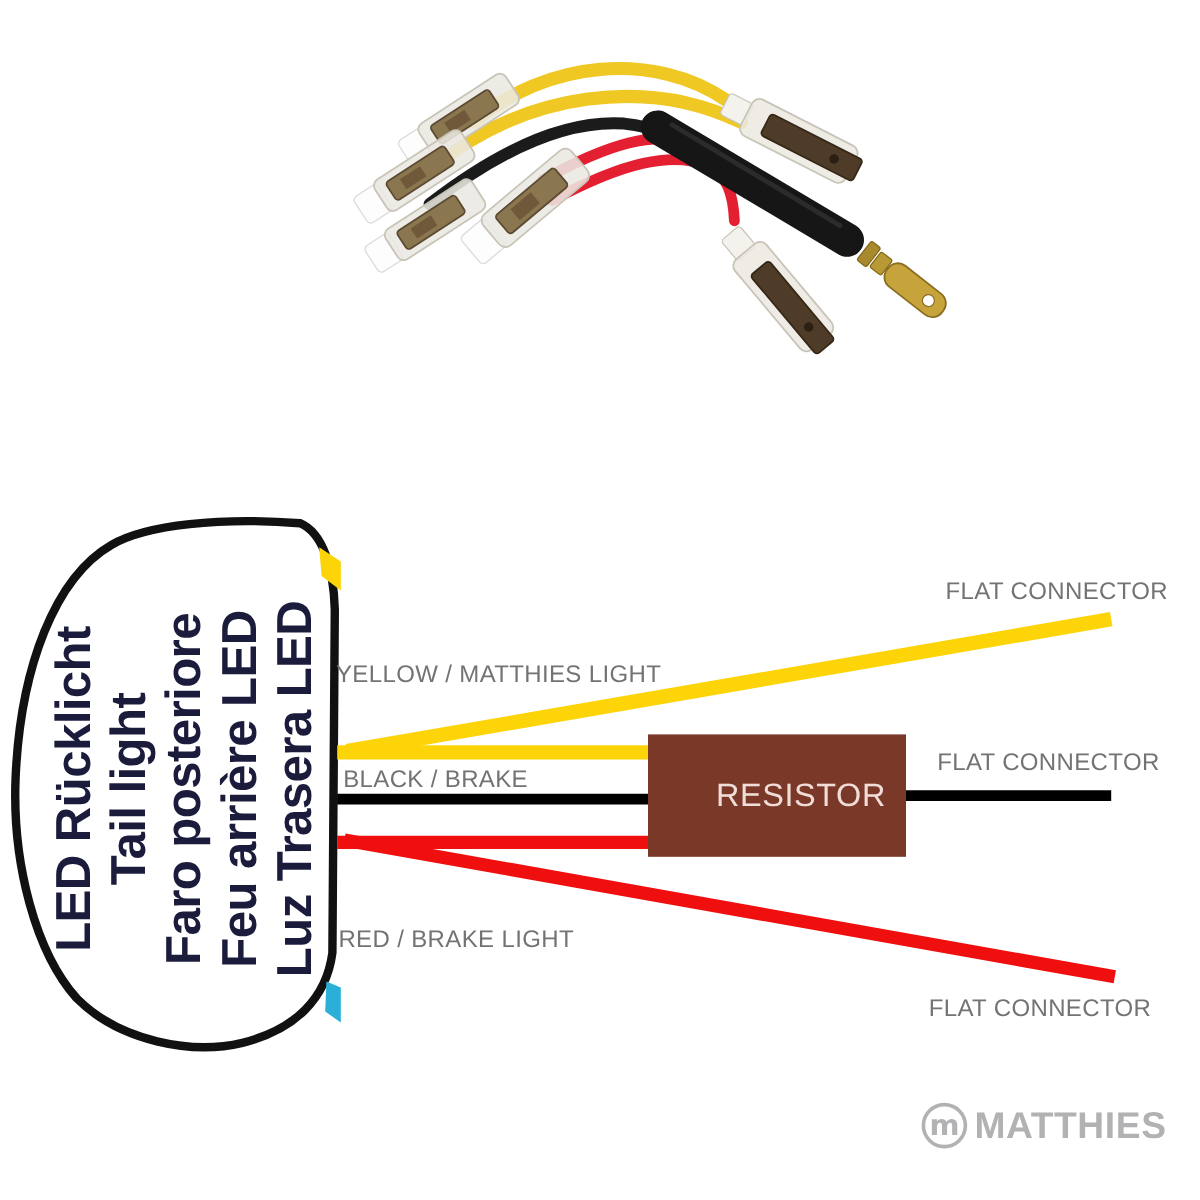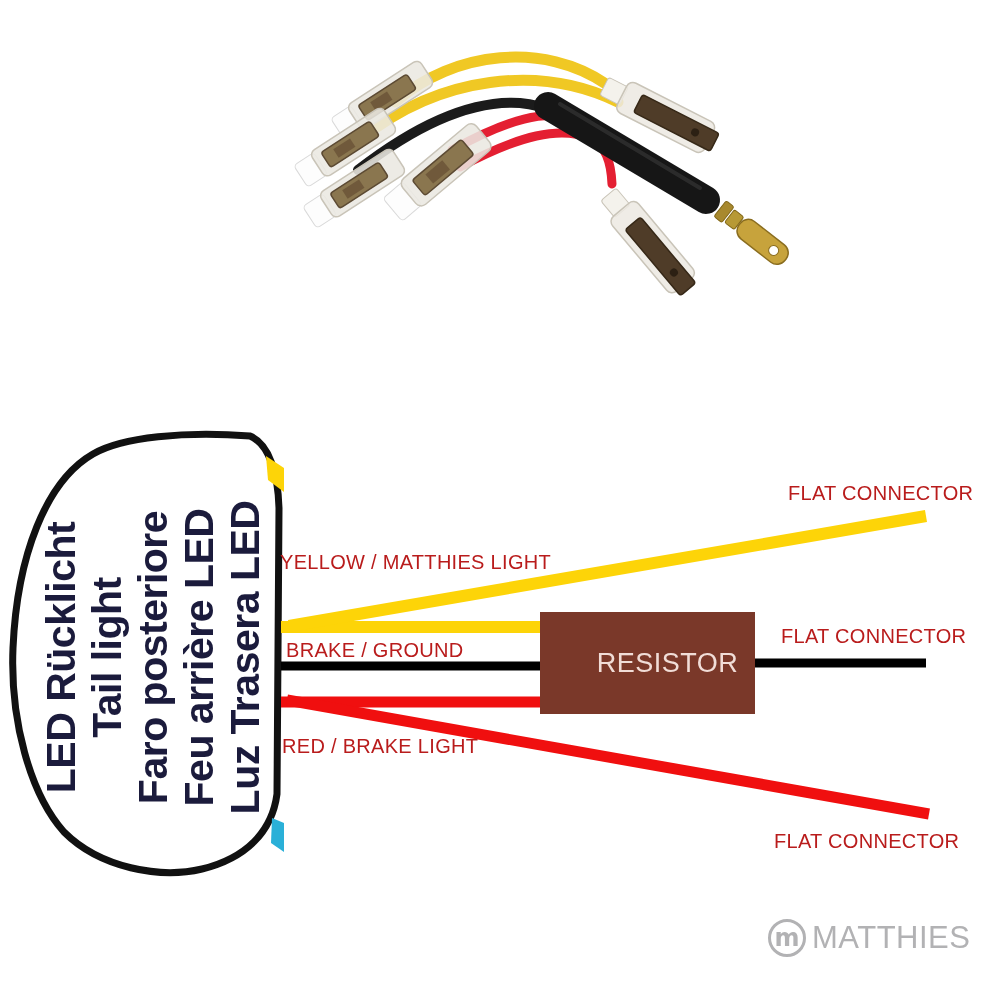--- a/index.html
+++ b/index.html
@@ -2,21 +2,21 @@
 <html><head>
 <meta charset="utf-8">
 <style>
   html,body{margin:0;padding:0;background:#fff;}
   #canvas{
     position:relative;width:1000px;height:1000px;background:#ffffff;overflow:hidden;
     font-family:"Liberation Sans",sans-serif;
   }
   svg{position:absolute;left:0;top:0;}
   .lbl{
-    position:absolute;font-size:20px;color:#b91c1c;letter-spacing:.3px;
+    position:absolute;font-size:20px;color:#737373;letter-spacing:.3px;
     white-space:nowrap;line-height:1.1;
   }
   #resistor-label{
     position:absolute;left:560px;top:612px;width:215px;height:102px;
     display:flex;align-items:center;justify-content:center;
     font-size:27px;color:#f1ddd7;letter-spacing:.5px;
   }
   #device-text{
     position:absolute;left:-50px;top:540px;width:405px;height:235px;
     transform:rotate(-90deg);
@@ -28,21 +28,21 @@
     position:absolute;left:768px;top:919px;display:flex;align-items:center;
     color:#b2b2b4;
   }
   #watermark .ring{
     width:32px;height:32px;border:3px solid #b2b2b4;border-radius:50%;
     display:flex;align-items:center;justify-content:center;margin-right:6px;
     font-weight:bold;font-size:24px;line-height:1;
     font-family:"DejaVu Sans",sans-serif;
   }
   #watermark .brand{
-    font-weight:normal;font-size:31px;letter-spacing:.5px;
+    font-weight:bold;font-size:31px;letter-spacing:.5px;
   }
 </style>
 </head>
 <body>
 
 <div id="canvas">
 
   <svg id="photo" width="1000" height="1000" viewBox="0 0 1000 1000">
     <g>
 
@@ -127,25 +127,25 @@
     <line x1="281" y1="702" x2="545" y2="702" stroke="#f00f0f" stroke-width="11"></line>
     <line x1="287" y1="700" x2="929" y2="814" stroke="#f00f0f" stroke-width="11"></line>
 
     <rect x="540" y="612" width="215" height="102" fill="#7a3829"></rect>
   </svg>
 
   <div class="lbl" style="left:788px;top:482px;">FLAT CONNECTOR</div>
 
   <div class="lbl" style="left:280px;top:551px;">YELLOW / MATTHIES LIGHT</div>
 
-  <div class="lbl" style="left:286px;top:639px;">BRAKE / GROUND</div>
+  <div class="lbl" style="left:286px;top:639px;">BLACK / BRAKE</div>
 
   <div class="lbl" style="left:781px;top:625px;">FLAT CONNECTOR</div>
 
-  <div class="lbl" style="left:282px;top:735px;text-align:center;">RED / BRAKE LIGHT</div>
+  <div class="lbl" style="left:282px;top:772px;text-align:center;">RED / BRAKE LIGHT</div>
 
   <div class="lbl" style="left:774px;top:830px;">FLAT CONNECTOR</div>
 
   <div id="resistor-label">RESISTOR</div>
 
   <div id="device-text">
     <div>LED Rücklicht</div>
     <div>Tail light</div>
     <div>Faro posteriore</div>
     <div>Feu arrière LED</div>

